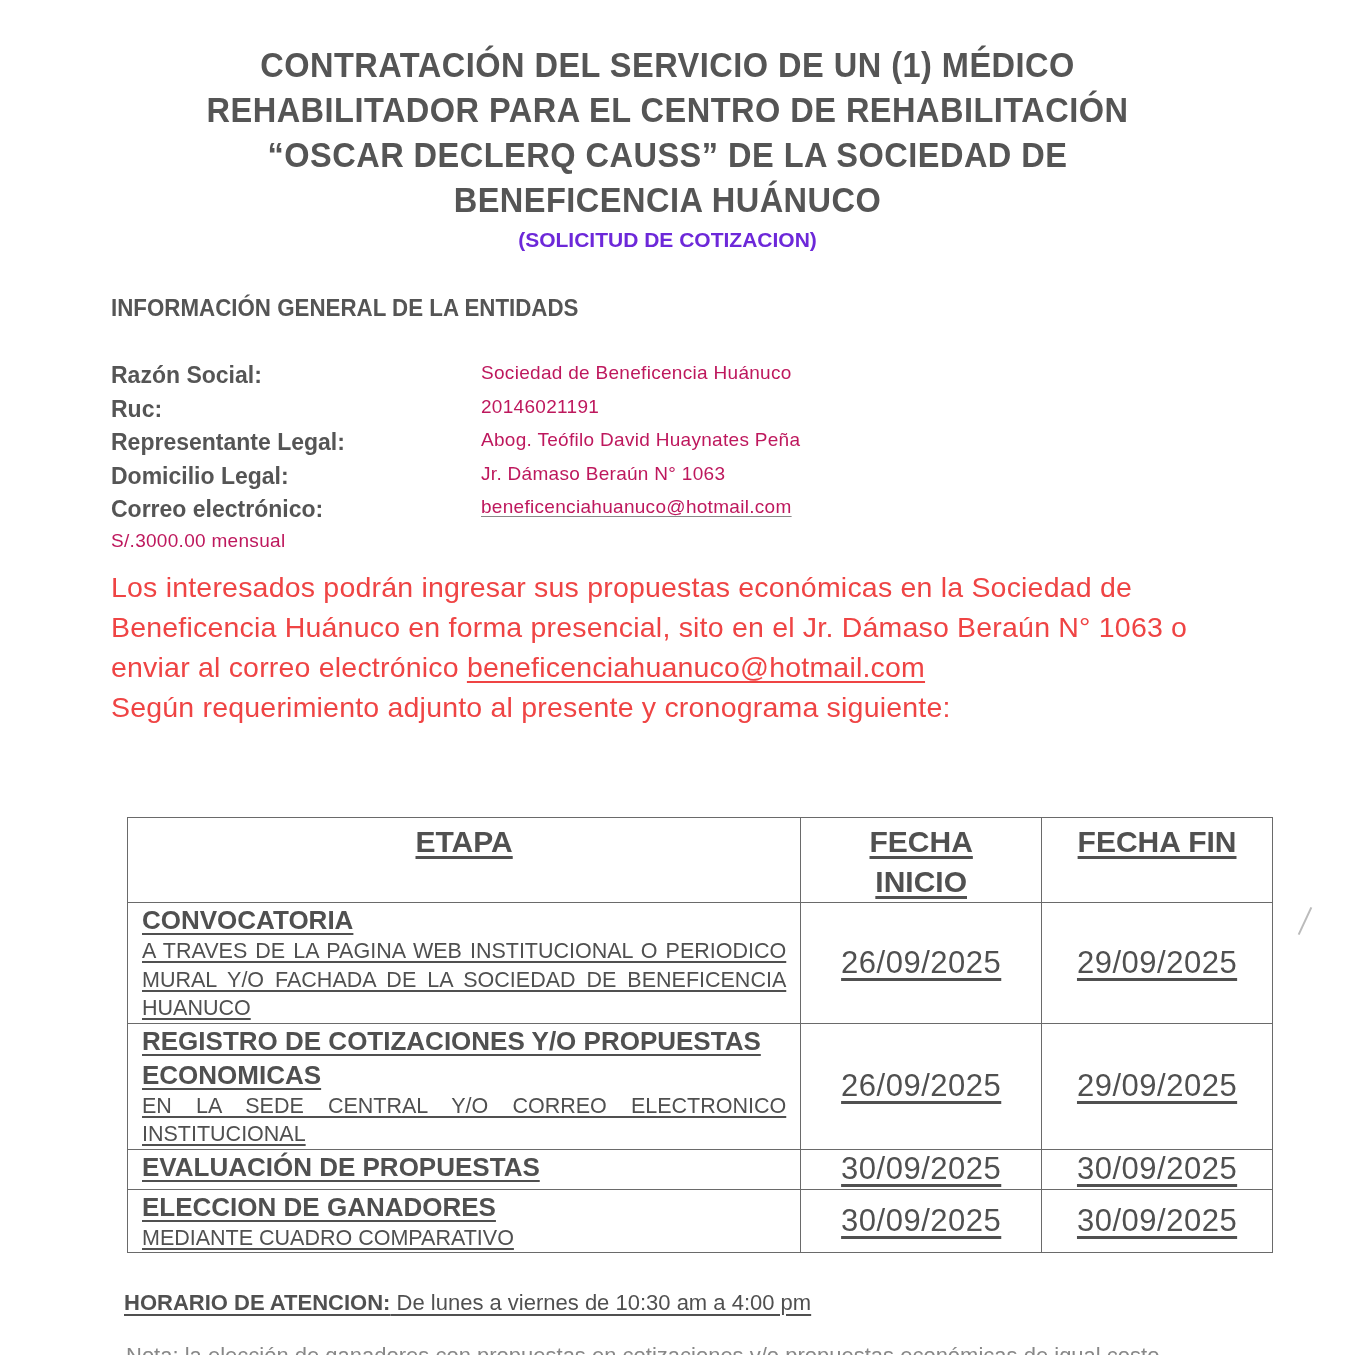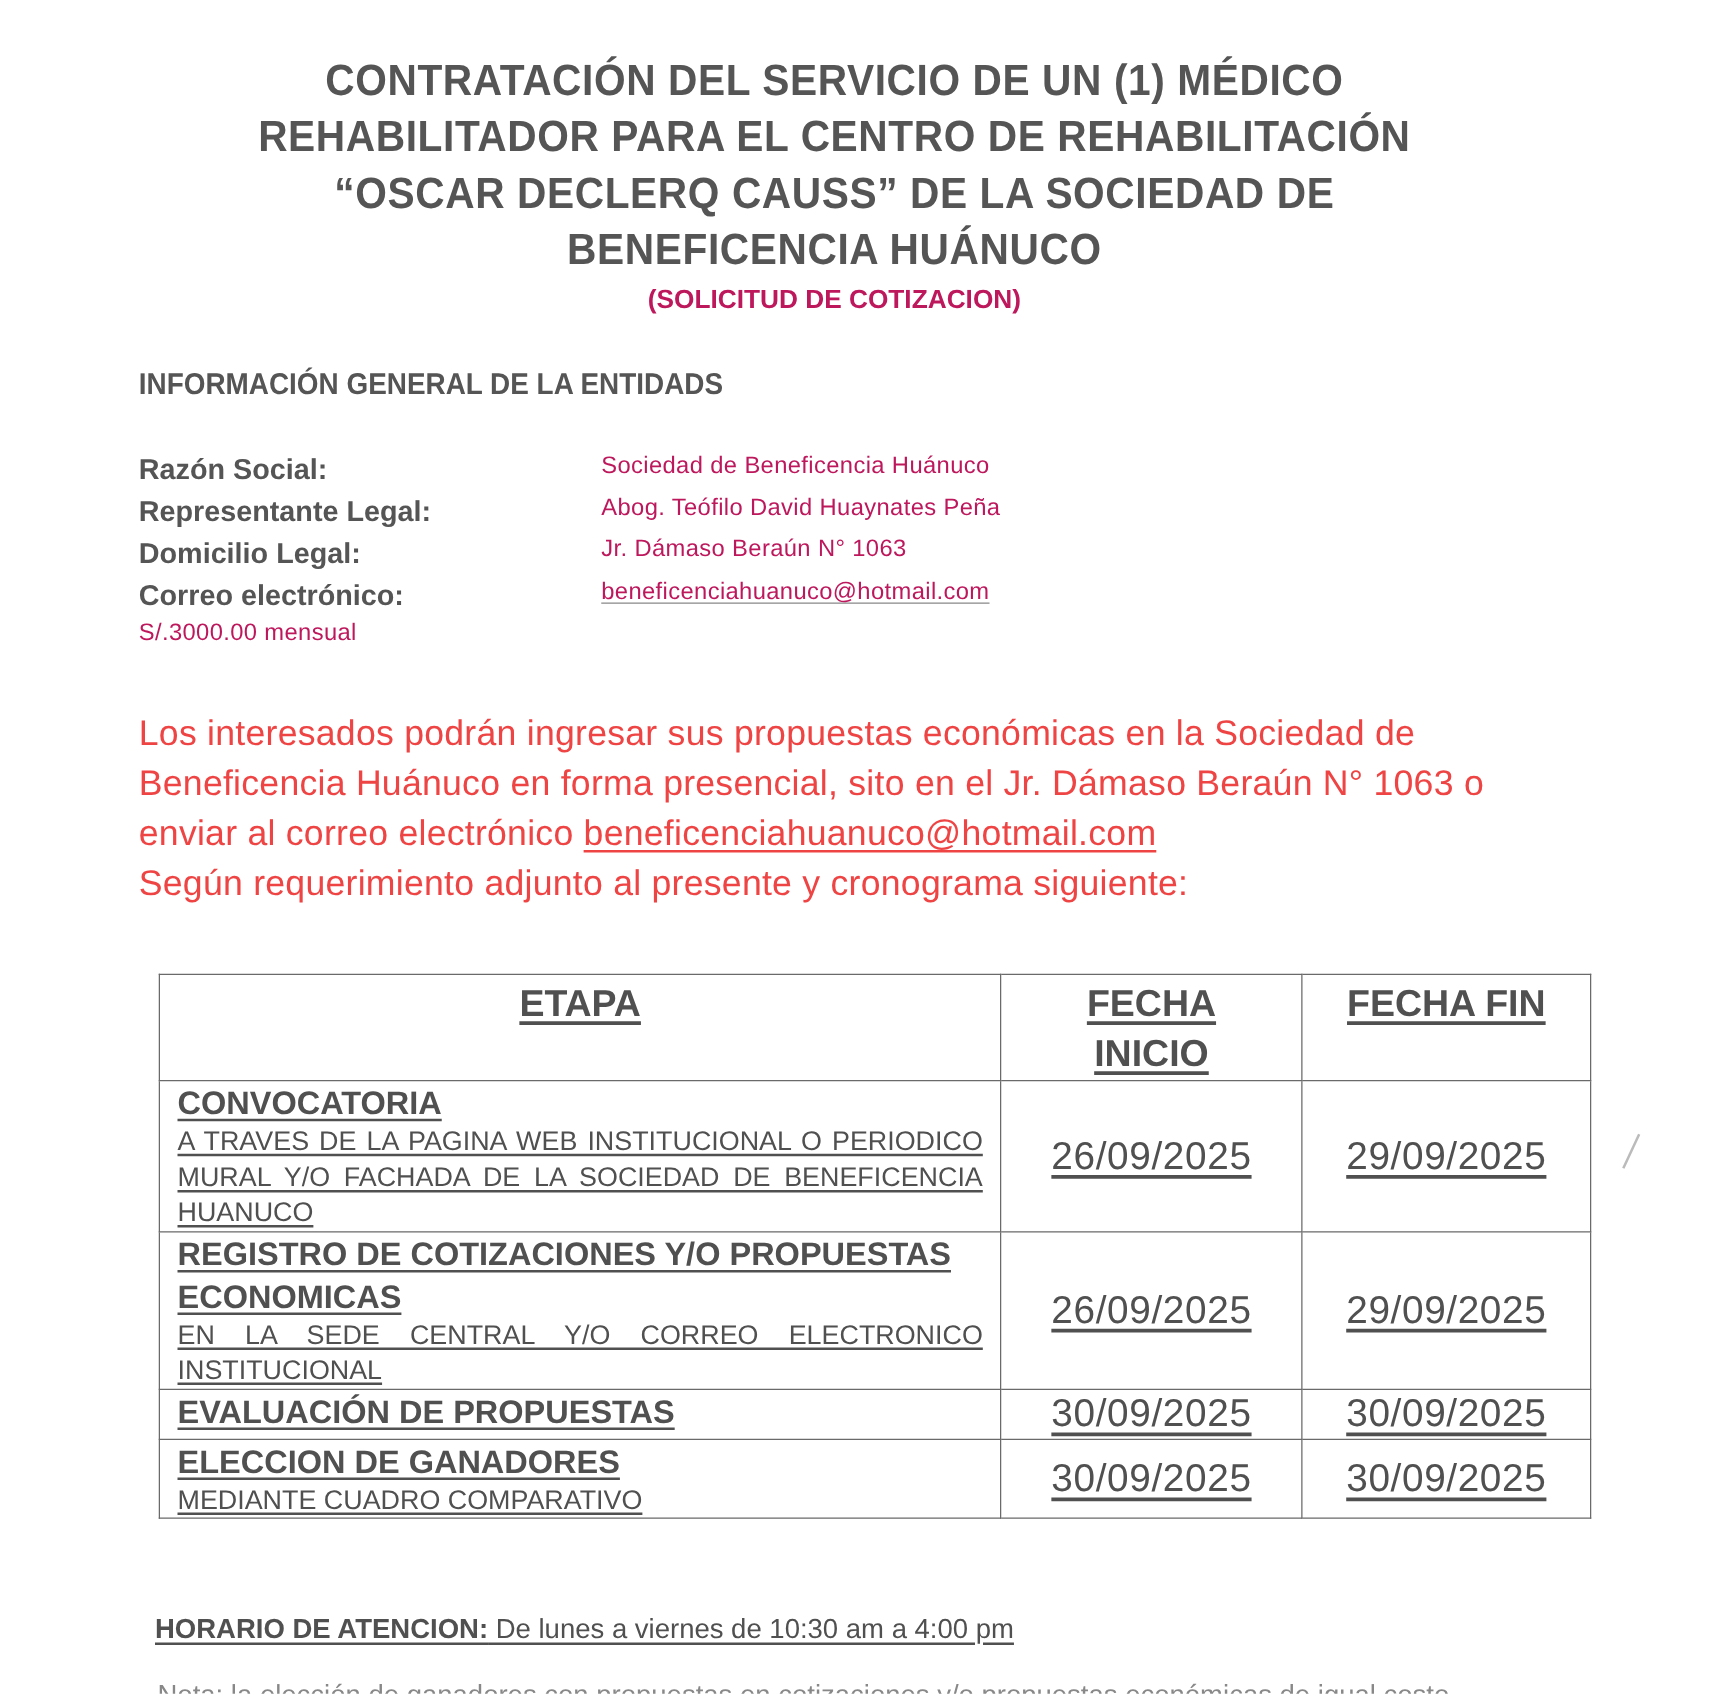--- a/index.html
+++ b/index.html
@@ -5,37 +5,37 @@
   html, body { margin:0; padding:0; }
   body {
     width:1372px; height:1355px; overflow:hidden; background:#ffffff;
     color:#4a4a4a; font-family:"Liberation Sans", sans-serif; position:relative;
   }
   .title-block { position:absolute; left:0; top:42px; width:1335px; text-align:center; }
   .title-line {
     font-weight:bold; font-size:35px; line-height:45px; color:#555555;
     letter-spacing:0.5px; transform:scaleX(0.93); transform-origin:center;
   }
-  .subtitle { font-weight:bold; font-size:21px; line-height:32px; color:#be185d; margin-top:2px; }
+  .subtitle { font-weight:bold; font-size:21px; line-height:32px; color:#6d28d9; margin-top:2px; }
   .section-heading {
     position:absolute; left:111px; top:294px; font-weight:bold; font-size:24px;
     color:#555555; transform:scaleX(0.93); transform-origin:left;
   }
   .info-table { position:absolute; left:111px; top:362px; }
   .info-row { display:flex; height:33.6px; align-items:flex-start; }
   .info-label { width:370px; font-weight:bold; font-size:23px; color:#555555; }
   .info-value { font-size:19px; color:#be185d; letter-spacing:0.3px; }
   .info-value.link { text-decoration:underline; text-decoration-color:#888; text-underline-offset:3px; }
   .paragraph {
     position:absolute; left:111px; top:567px; width:1120px; font-size:28.5px;
     line-height:40px; color:#ef4444; letter-spacing:0.2px;
   }
   .paragraph .link { text-decoration:underline; text-underline-offset:4px; }
   .schedule {
-    position:absolute; left:127px; top:779px; width:1146px; border-collapse:collapse;
+    position:absolute; left:127px; top:817px; width:1146px; border-collapse:collapse;
     color:#505050;
   }
   .schedule td, .schedule th { border:1.5px solid #6a6a6a; padding:0; vertical-align:top; }
   .schedule th { font-weight:bold; font-size:30px; text-decoration:underline; text-underline-offset:4px; line-height:40px; padding-top:4px; }
   .col-etapa { width:673px; }
   .col-ini { width:240px; }
   .col-fin { width:230px; }
   .stage-cell { padding:0 14px !important; }
   .stage-title { font-weight:bold; font-size:26px; line-height:34px; text-decoration:underline; text-underline-offset:4px; }
   .stage-desc { font-size:21.5px; line-height:28.5px; text-decoration:underline; text-underline-offset:3px; text-align:justify; text-align-last:left; }
@@ -66,20 +66,24 @@
   <div class="title-line">BENEFICENCIA HUÁNUCO</div>
   <div class="subtitle">(SOLICITUD DE COTIZACION)</div>
 </div>
 
 <div class="section-heading">INFORMACIÓN GENERAL DE LA ENTIDADS</div>
 
 <div class="info-table">
   <div class="info-row">
     <span class="info-label">Razón Social:</span>
     <span class="info-value">Sociedad de Beneficencia Huánuco</span>
+  </div>
+  <div class="info-row">
+    <span class="info-label">Ruc:</span>
+    <span class="info-value">20146021191</span>
   </div>
   <div class="info-row">
     <span class="info-label">Representante Legal:</span>
     <span class="info-value">Abog. Teófilo David Huaynates Peña</span>
   </div>
   <div class="info-row">
     <span class="info-label">Domicilio Legal:</span>
     <span class="info-value">Jr. Dámaso Beraún N° 1063</span>
   </div>
   <div class="info-row">

